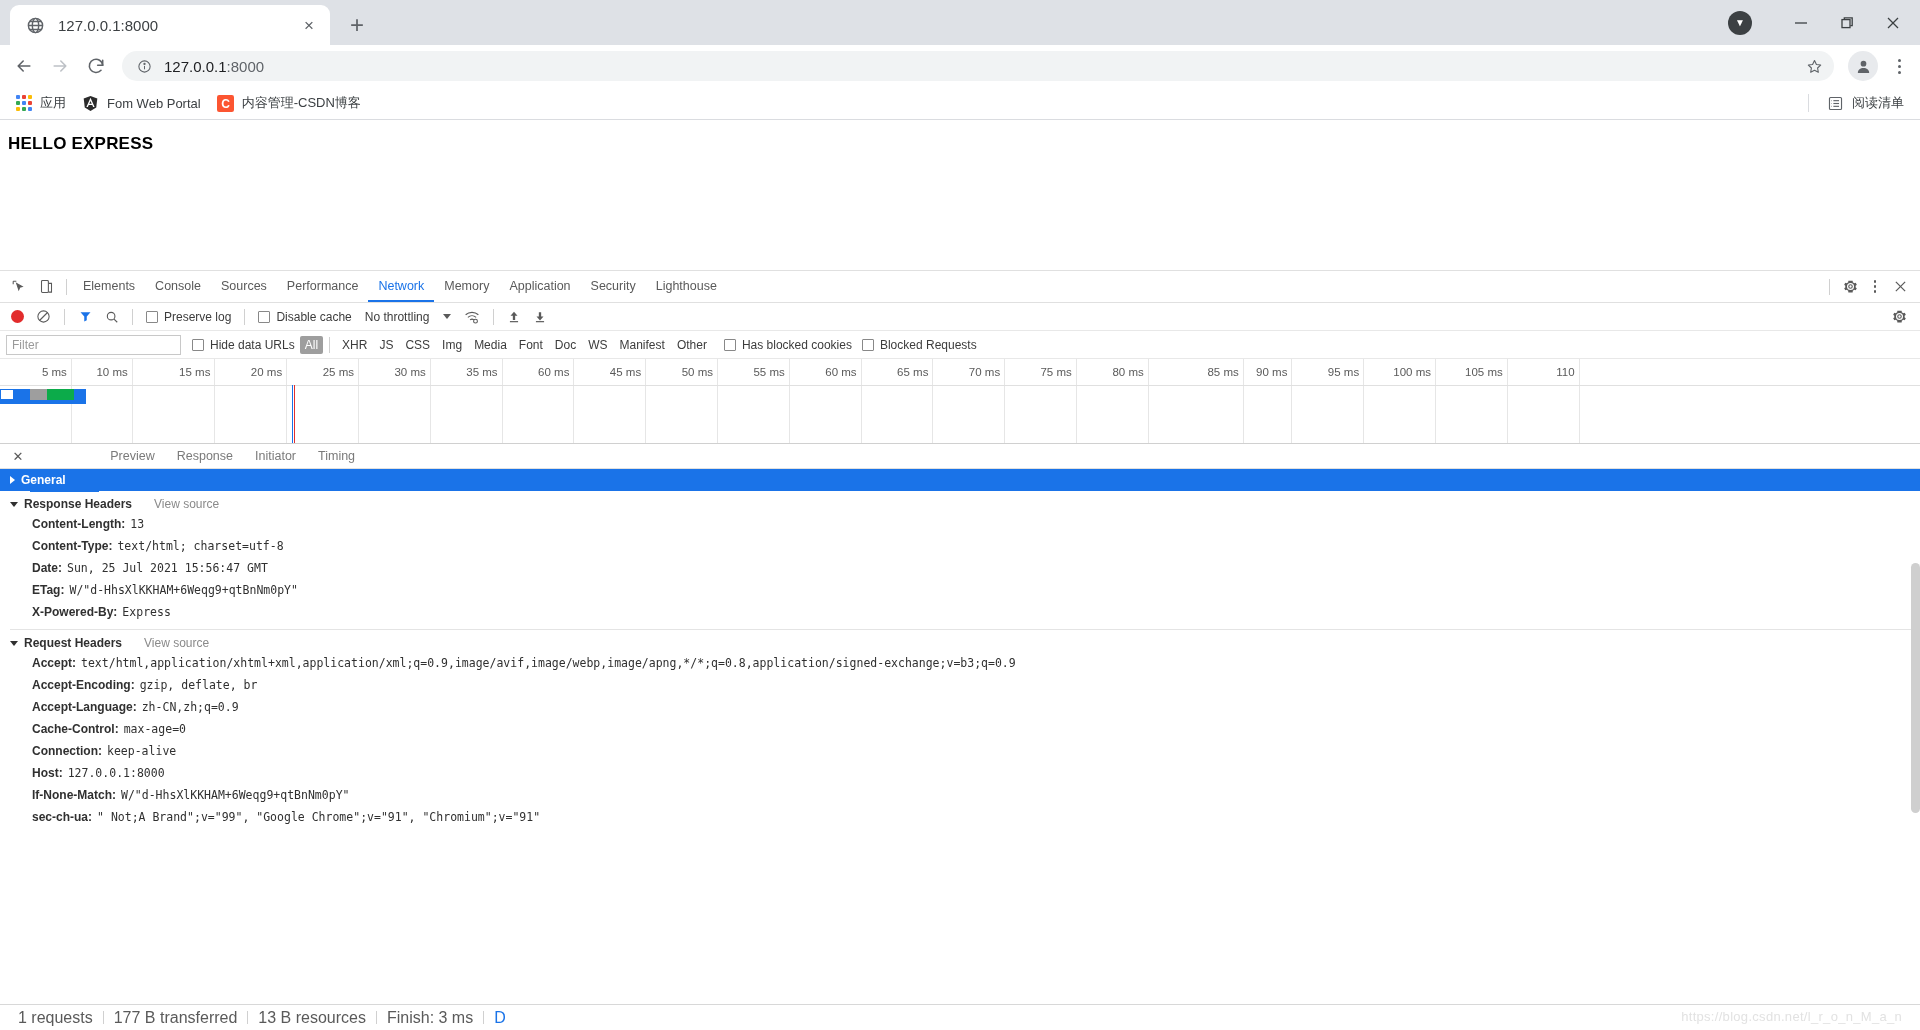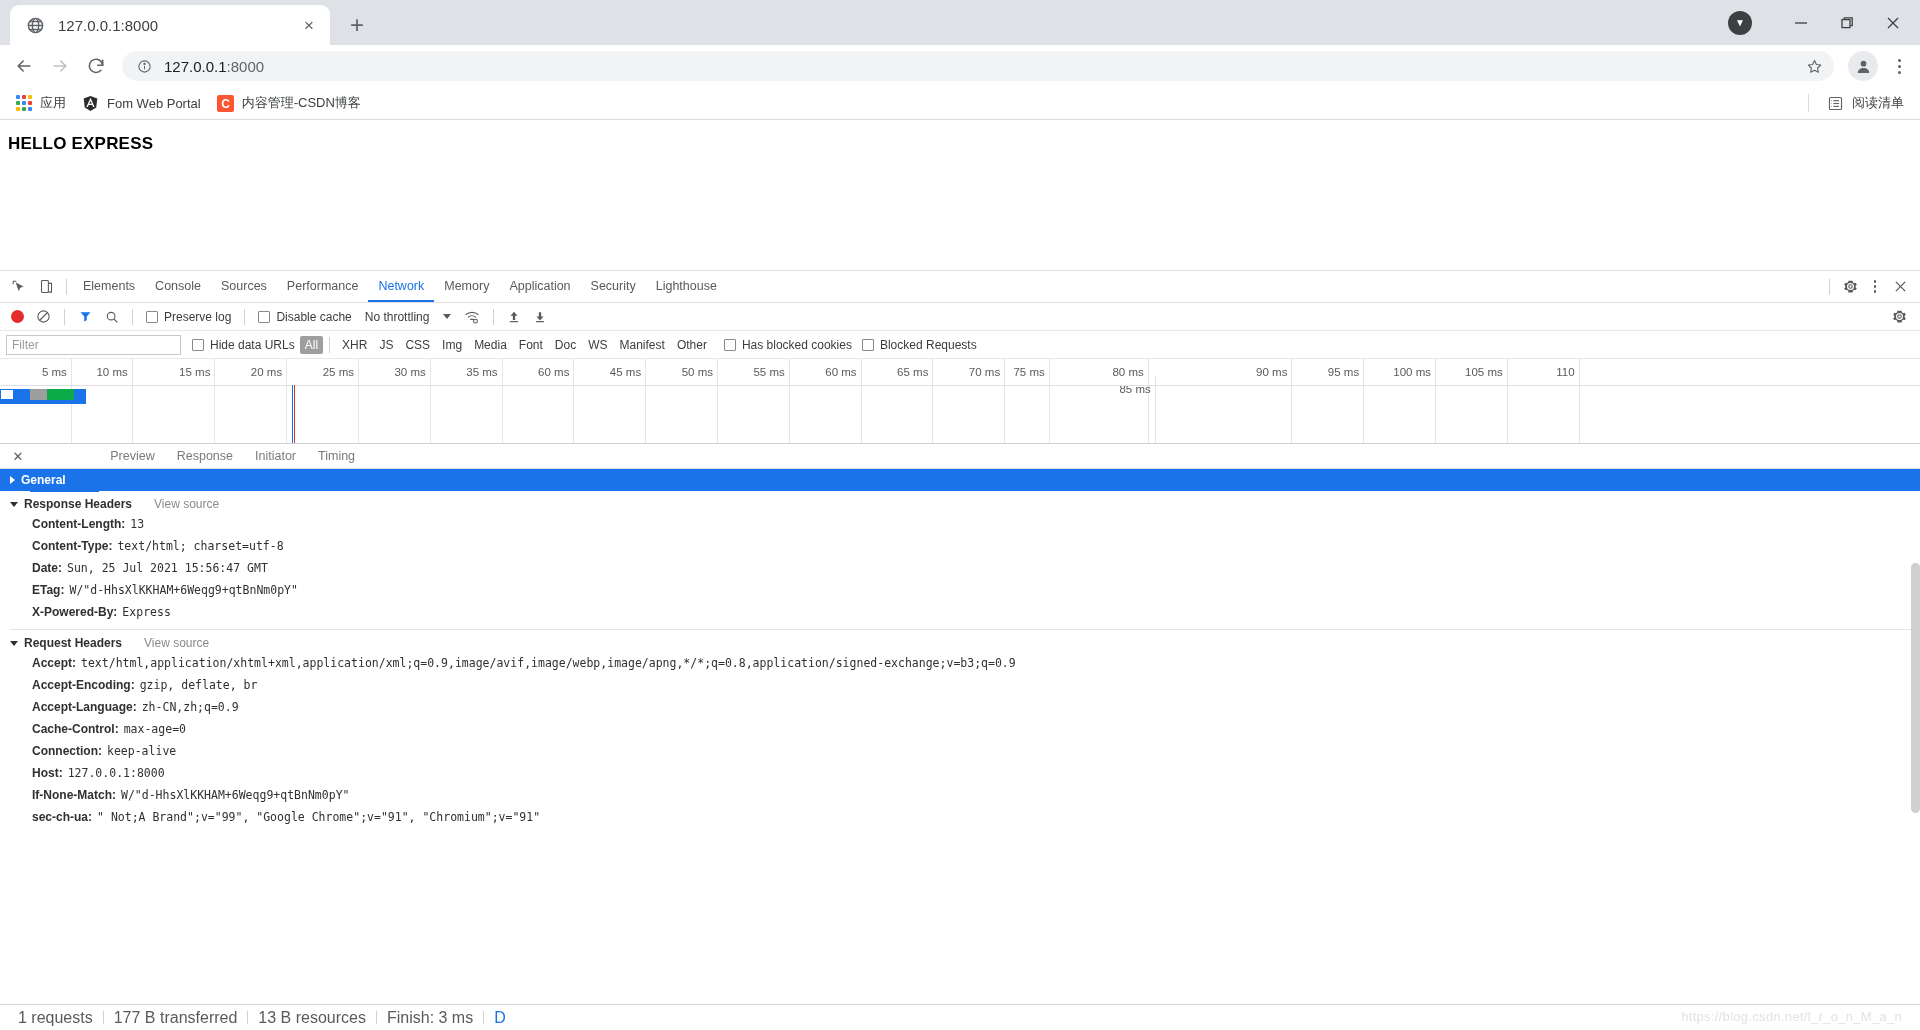--- a/index.html
+++ b/index.html
@@ -509,23 +509,23 @@
         <div class="ov-tick" style="left: 287.2px; width: 71.8px;">25 ms</div>
         <div class="ov-tick" style="left: 359px; width: 71.8px;">30 ms</div>
         <div class="ov-tick" style="left: 430.8px; width: 71.8px;">35 ms</div>
         <div class="ov-tick" style="left: 502.6px; width: 71.8px;">60 ms</div>
         <div class="ov-tick" style="left: 574.4px; width: 71.8px;">45 ms</div>
         <div class="ov-tick" style="left: 646.2px; width: 71.8px;">50 ms</div>
         <div class="ov-tick" style="left: 718px; width: 71.8px;">55 ms</div>
         <div class="ov-tick" style="left: 789.8px; width: 71.8px;">60 ms</div>
         <div class="ov-tick" style="left: 861.6px; width: 71.8px;">65 ms</div>
         <div class="ov-tick" style="left: 933.4px; width: 71.8px;">70 ms</div>
-        <div class="ov-tick" style="left: 978px; width: 71.8px;">75 ms</div>
+        <div class="ov-tick" style="left: 1005px; width: 71.8px;">75 ms</div>
         <div class="ov-tick" style="left: 1077px; width: 71.8px;">80 ms</div>
-        <div class="ov-tick" style="left: 1084px; width: 71.8px; margin-top: 17px;">85 ms</div>
+        <div class="ov-tick" style="left: 1172px; width: 71.8px;">85 ms</div>
         <div class="ov-tick" style="left: 1220.6px; width: 71.8px;">90 ms</div>
         <div class="ov-tick" style="left: 1292.4px; width: 71.8px;">95 ms</div>
         <div class="ov-tick" style="left: 1364.2px; width: 71.8px;">100 ms</div>
         <div class="ov-tick" style="left: 1436px; width: 71.8px;">105 ms</div>
         <div class="ov-tick" style="left: 1507.8px; width: 71.8px;">110</div>
       </div>
     <div class="ov-divider"></div>
     <div class="ov-bar-row" style="left:0;width:86px">
       <span style="width:14px;background:#fff;border:1px solid #1a73e8;height:11px;display:block"></span>
       <span style="width:16px;background:#1a73e8;height:11px;display:block"></span>

